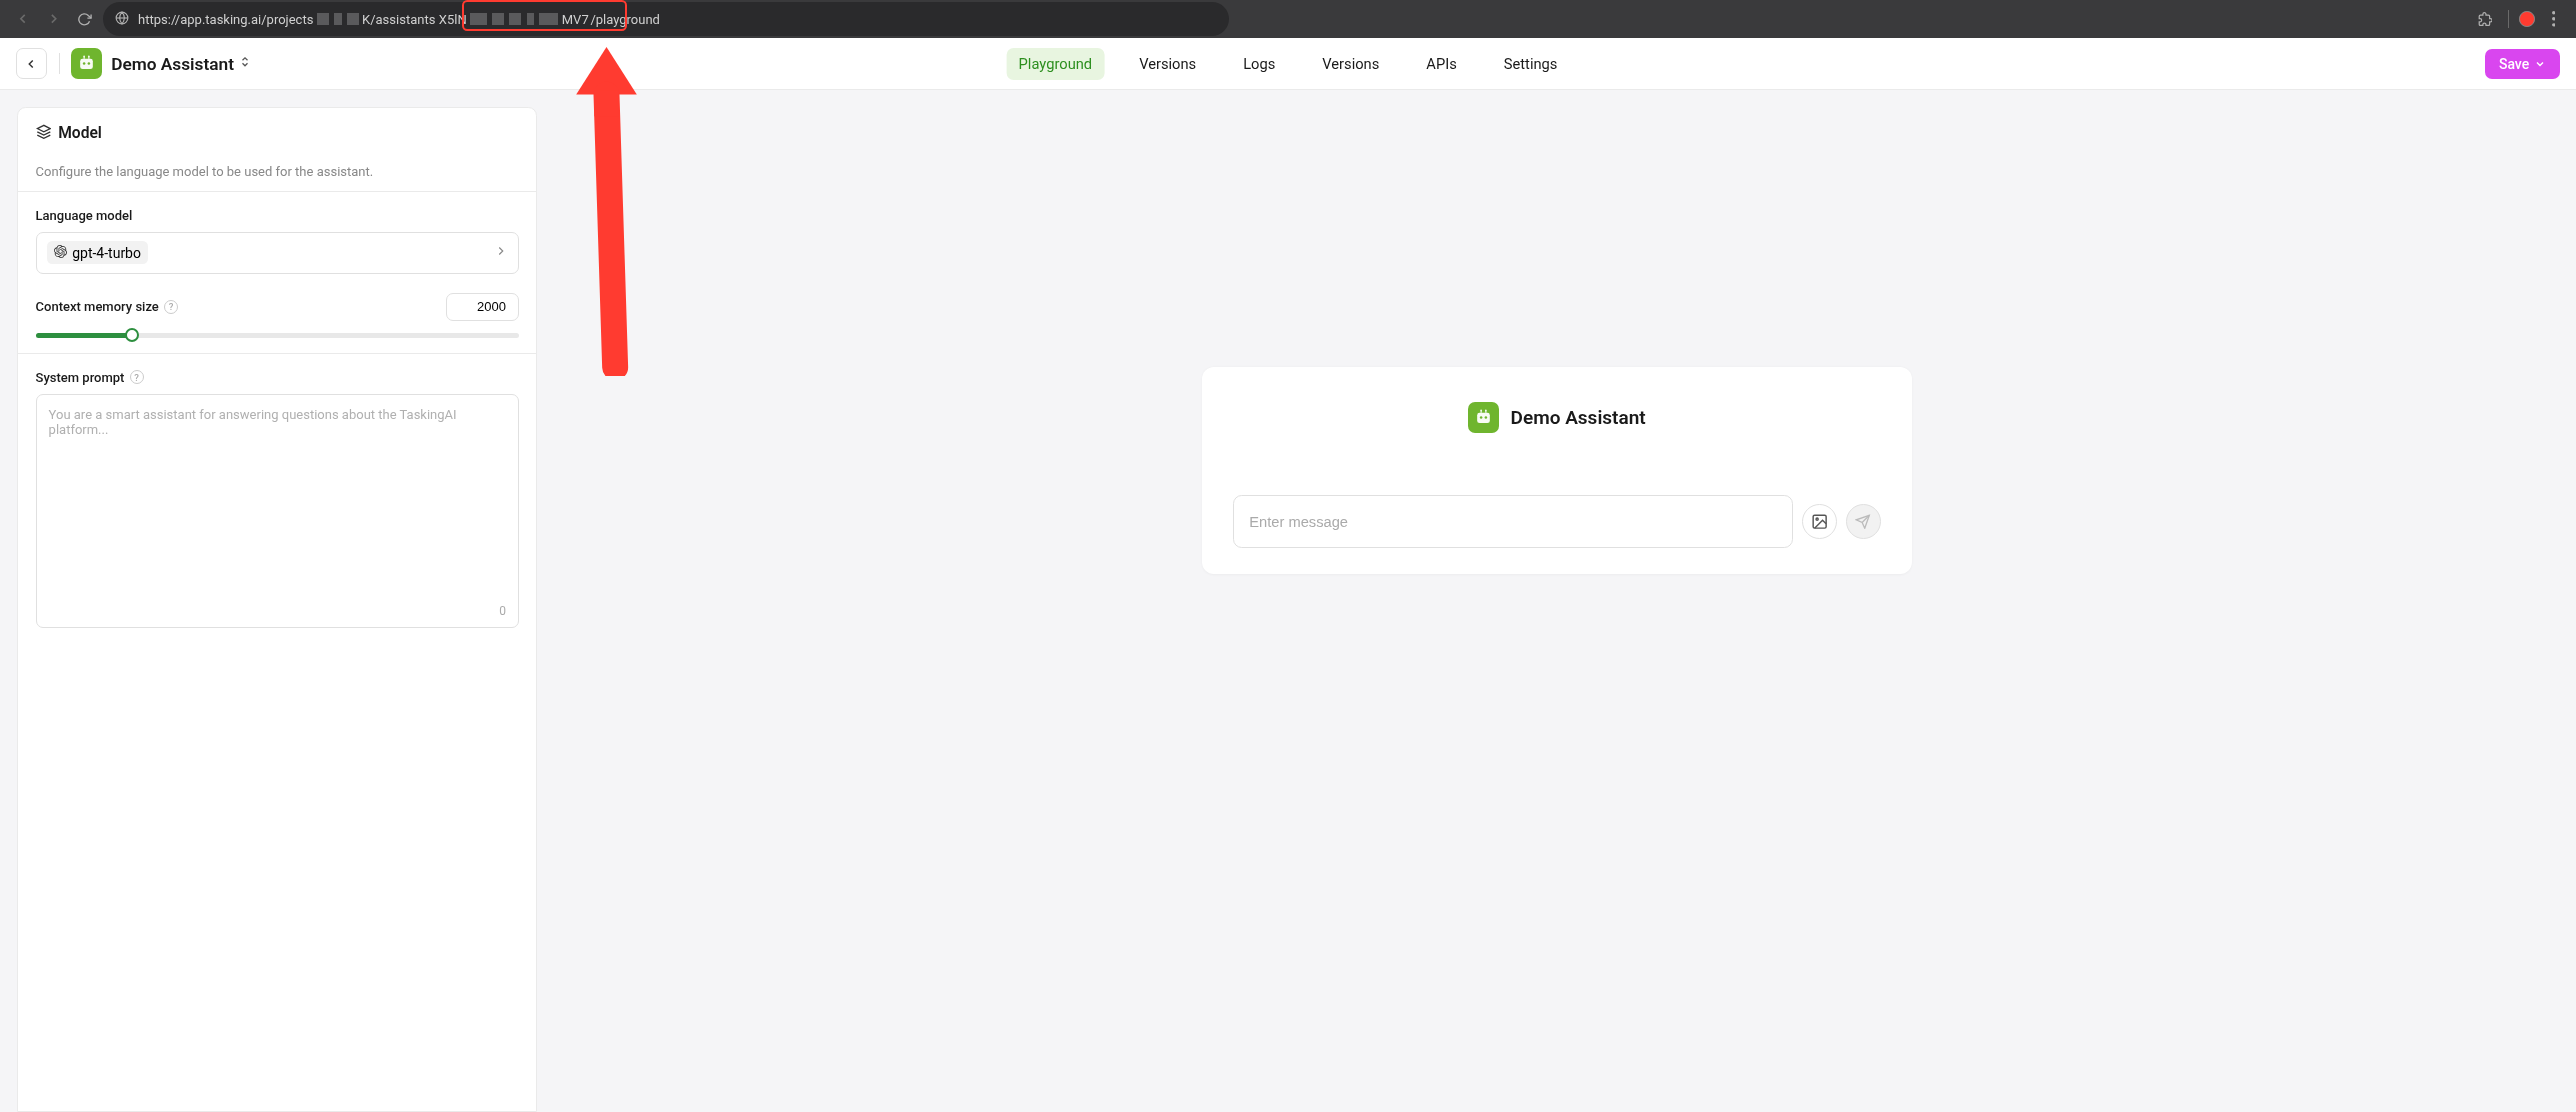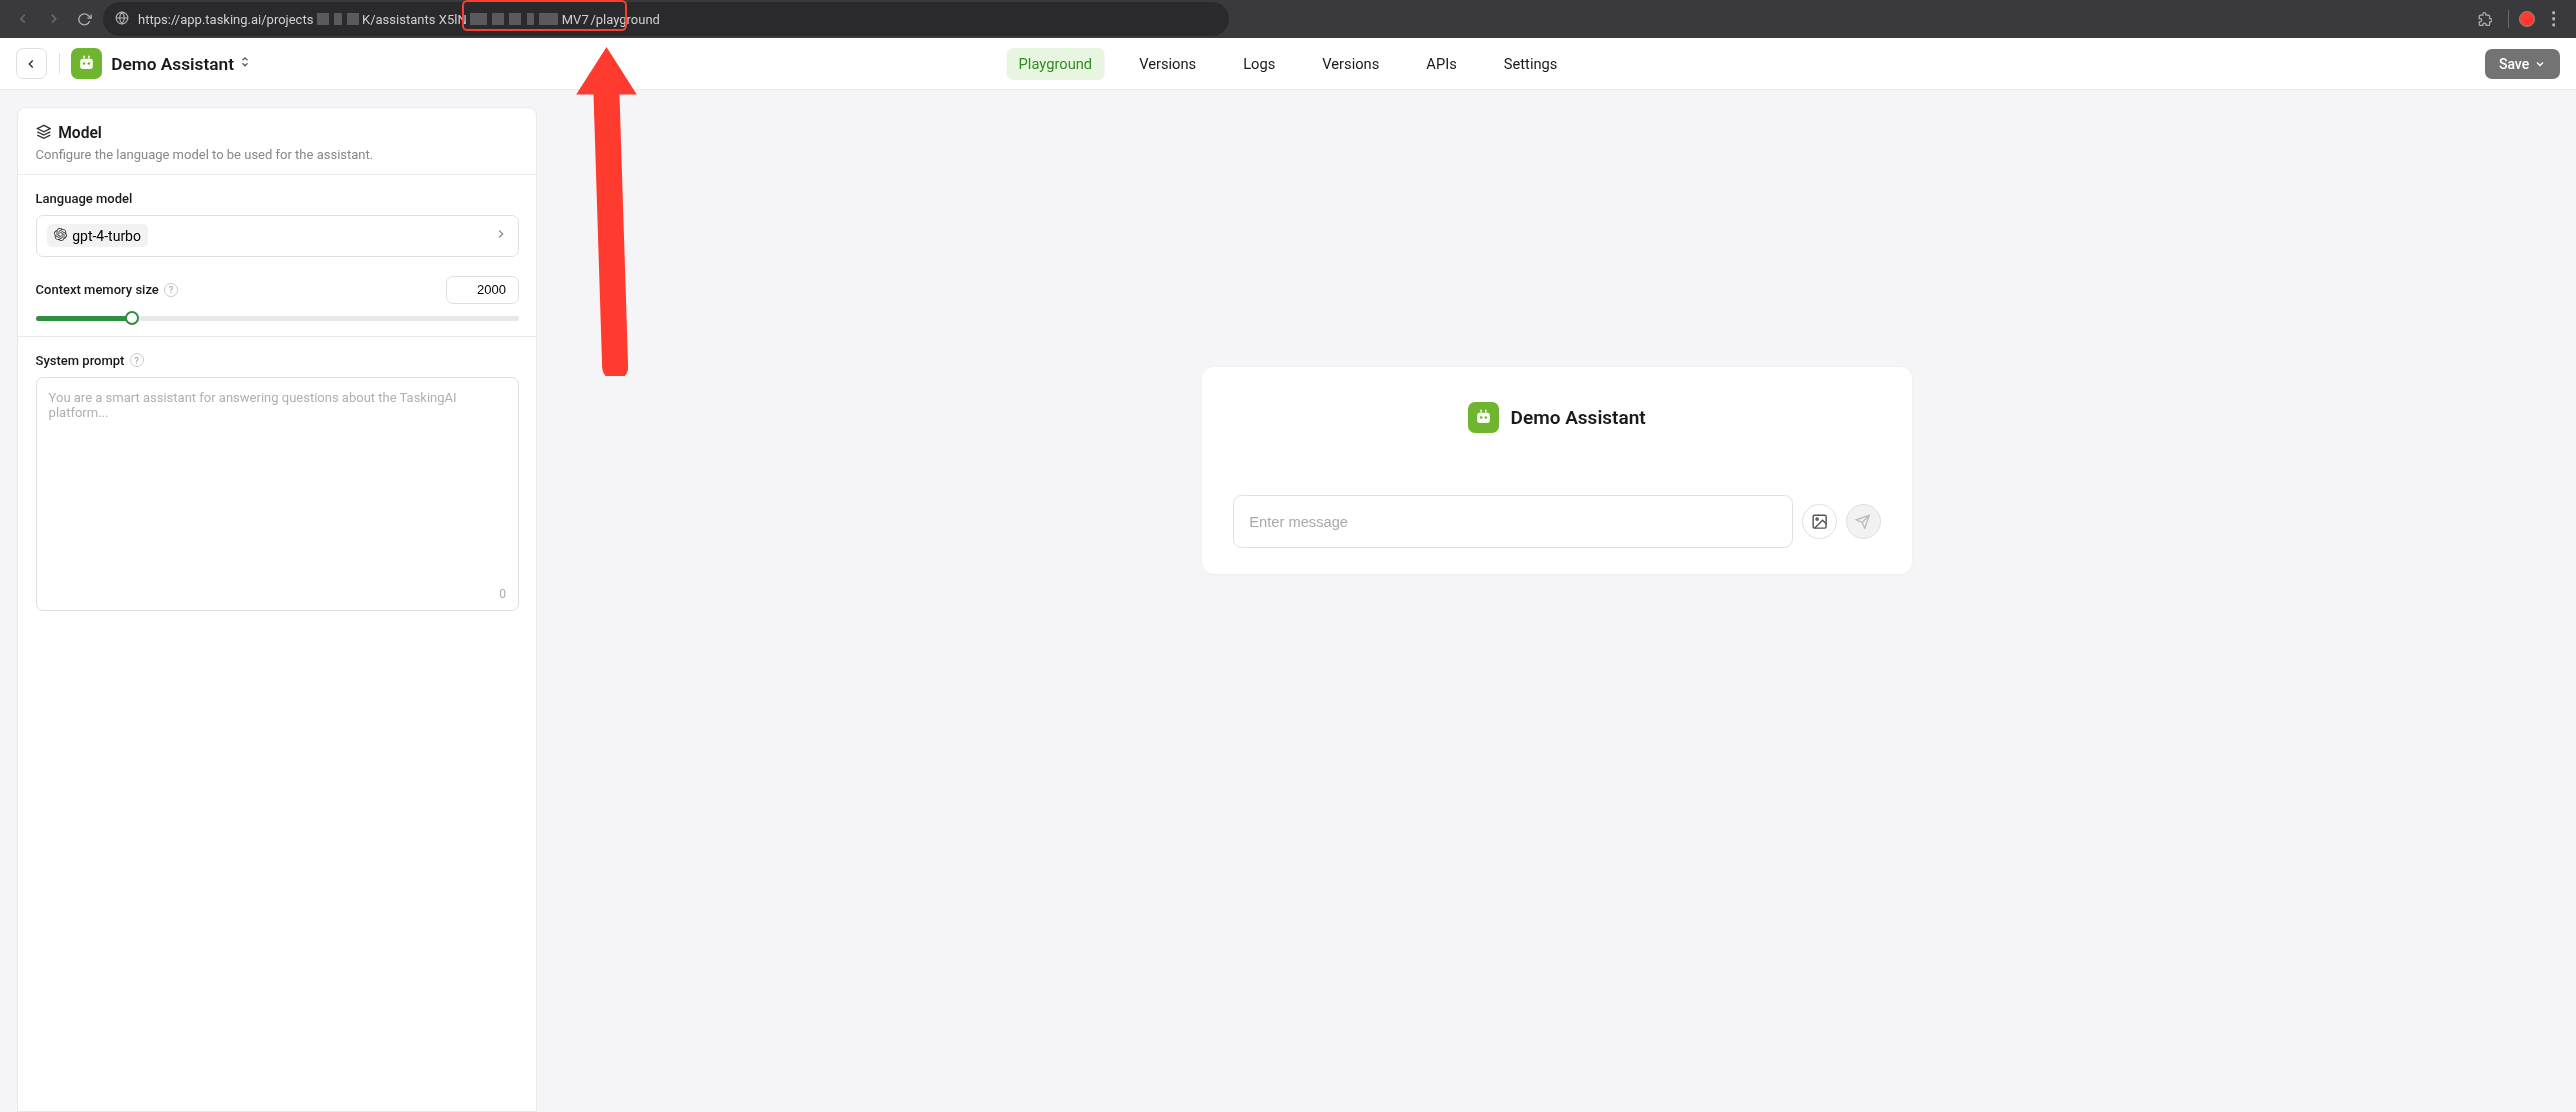--- a/index.html
+++ b/index.html
@@ -19,28 +19,28 @@
     
     .app-header { background: #fff; height: 52px; display: flex; align-items: center; padding: 0 15.6px; border-bottom: 0.9px solid #eaeaea; }
     .back-btn { width: 31px; height: 31px; border: 0.9px solid #e0e0e0; border-radius: 7px; display: flex; align-items: center; justify-content: center; cursor: pointer; margin-right: 12px; }
     .divider-v { width: 0.9px; height: 21px; background: #e0e0e0; margin-right: 12px; }
     .app-logo { width: 31px; height: 31px; background: #6fb52e; border-radius: 7px; display: flex; align-items: center; justify-content: center; margin-right: 8.7px; }
     .app-title { font-size: 17.3px; font-weight: 600; color: #1a1a1a; display: flex; align-items: center; gap: 5.2px; }
     .updown-icon { color: #555; }
     .header-tabs { margin-left: auto; margin-right: auto; display: flex; gap: 23px; position: absolute; left: 50%; transform: translateX(-50%); }
     .tab { padding: 7px 12px; font-size: 14.7px; color: #1a1a1a; cursor: pointer; border-radius: 7px; }
     .tab.active { background: #e8f5e0; color: #2d8f1f; }
-    .save-btn { margin-left: auto; background: #737373; color: #fff; padding: 7px 14px; border-radius: 7px; font-size: 14px; font-weight: 500; display: flex; align-items: center; gap: 5.2px; cursor: pointer; }
+    .save-btn { margin-left: auto; background: #d946ef; color: #fff; padding: 7px 14px; border-radius: 7px; font-size: 14px; font-weight: 500; display: flex; align-items: center; gap: 5.2px; cursor: pointer; }
     
     
     .content-area { display: flex; height: calc(100vh - 90px); }
     .left-panel { width: 520px; background: #fff; border: 0.9px solid #eaeaea; margin: 17.3px 0 0 17.3px; border-radius: 8.7px 8.7px 0 0; overflow-y: auto; }
     .panel-header { padding: 15.6px 17.3px 12px; border-bottom: 0.9px solid #eaeaea; }
     .panel-title { font-size: 15.6px; font-weight: 600; color: #1a1a1a; display: flex; gap: 7px; }
-    .panel-subtitle { font-size: 13px; color: #888; margin-top: 4px; }
+    .panel-subtitle { font-size: 13px; color: #888; margin-top: 21px; }
     .field-section { padding: 15.6px 17.3px; }
     .field-label { font-size: 13px; font-weight: 500; color: #1a1a1a; margin-bottom: 8.7px; display: flex; align-items: center; gap: 5.2px; }
     .help-icon { width: 14px; height: 14px; border: 1.3px solid #ccc; border-radius: 50%; display: inline-flex; align-items: center; justify-content: center; font-size: 9.5px; color: #aaa; }
     .model-selector { border: 0.9px solid #e0e0e0; border-radius: 7px; padding: 8.7px 10.4px; display: flex; align-items: center; gap: 7px; cursor: pointer; }
     .model-chip { background: #f2f2f2; border-radius: 5.2px; padding: 3.5px 7px; display: flex; align-items: flex-end; gap: 5.2px; font-size: 14px; }
     .chevron-r { margin-left: auto; color: #888; }
     .field-row { display: flex; align-items: center; justify-content: space-between; }
     .num-input { border: 0.9px solid #e0e0e0; border-radius: 7px; padding: 5.2px 12px; font-size: 13px; width: 73px; text-align: right; }
     .slider-track { position: relative; height: 5.2px; background: #e8e8e8; border-radius: 2.6px; margin-top: 12px; }
     .slider-fill { position: absolute; height: 100%; background: #2d8f3f; border-radius: 2.6px; width: 20%; }

